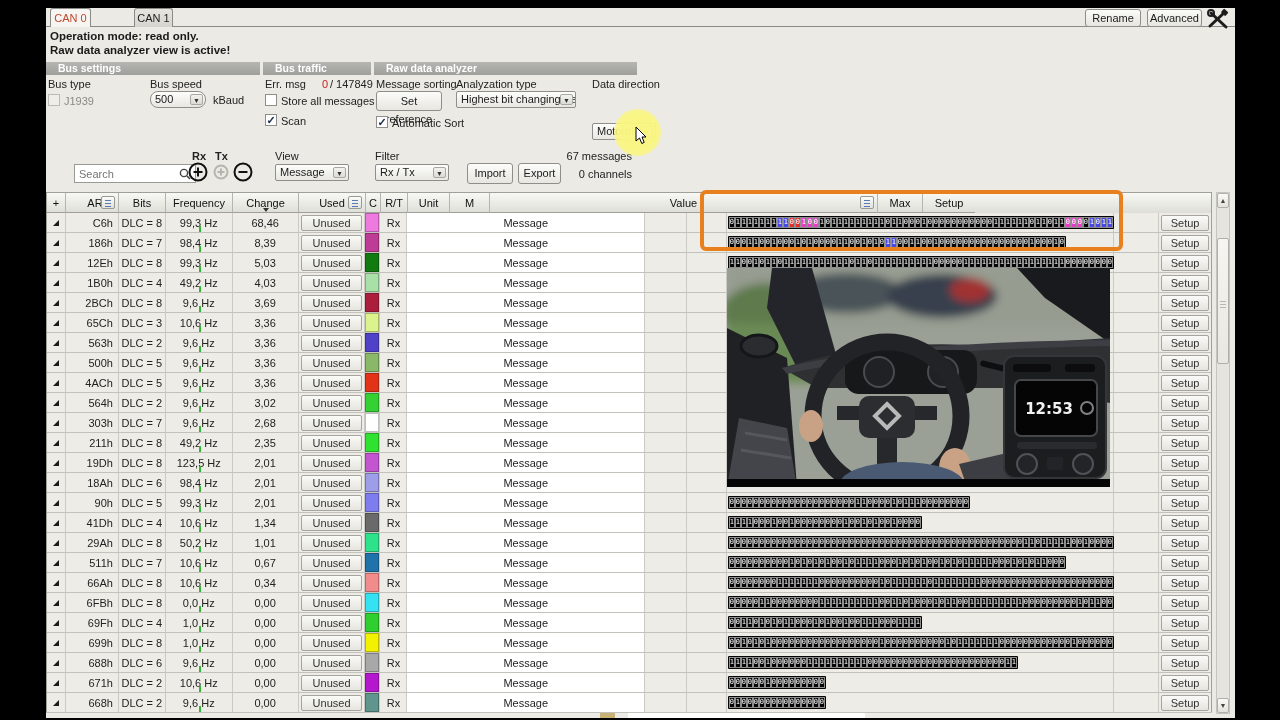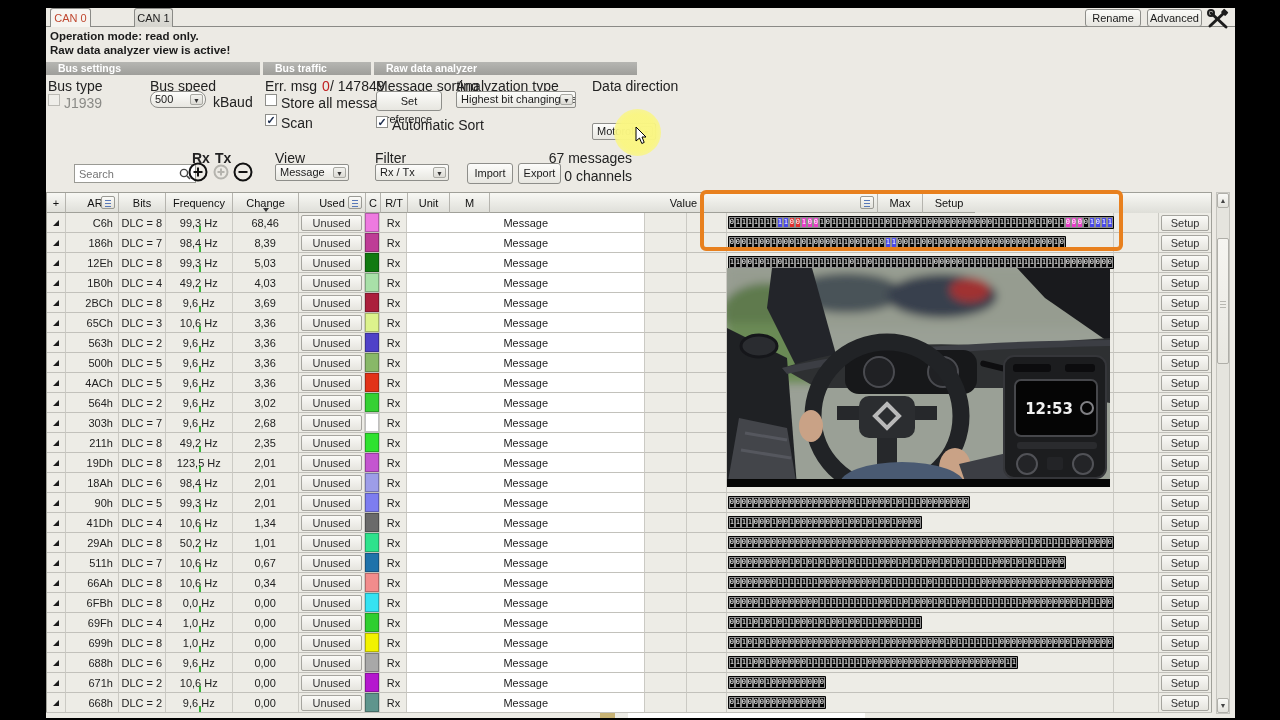--- a/index.html
+++ b/index.html
@@ -15,21 +15,21 @@
          border-radius:3px 3px 0 0; text-align:center; line-height:18px; font-size:11px; }
   .tab.active { background:#F6F5F1; color:#C04830; z-index:2; }
   .tab.inactive { background:linear-gradient(#E6E5DF,#D5D4CE); color:#222; }
   .topbtn { position:absolute; height:18px; background:linear-gradient(#FBFBF8,#E6E5DF);
             border:1px solid #8E8E8A; border-radius:3px; text-align:center; line-height:16px; }
 
   .infoline { position:absolute; font-weight:bold; font-size:11.5px; }
 
   .secbar { position:absolute; height:13px; background:linear-gradient(#B6B6B2,#9E9E9A);
             color:#fff; font-weight:bold; font-size:10.5px; line-height:13px; padding-left:12px; }
-  .lbl { position:absolute; font-size:14px; color:#222; }
+  .lbl { position:absolute; font-size:11px; color:#222; }
   .lbl.gray { color:#8a8a86; }
   .red { color:#C02020; }
 
   .dropdown { position:absolute; height:17px; background:linear-gradient(#FDFDFB,#E8E7E1);
               border:1px solid #8E8E8A; border-radius:2px; line-height:15px; padding-left:4px; font-size:11px; }
   .dropdown .arr { position:absolute; right:2px; top:2px; bottom:2px; width:13px;
                    background:linear-gradient(#F2F2EE,#DCDBD5); border:1px solid #A8A8A2; border-radius:2px;
                    color:#333; font-size:7px; text-align:center; line-height:12px; }
   .btn { position:absolute; background:linear-gradient(#FCFCFA,#E7E6E0); border:1px solid #8E8E8A;
          border-radius:3px; text-align:center; font-size:11px; }

